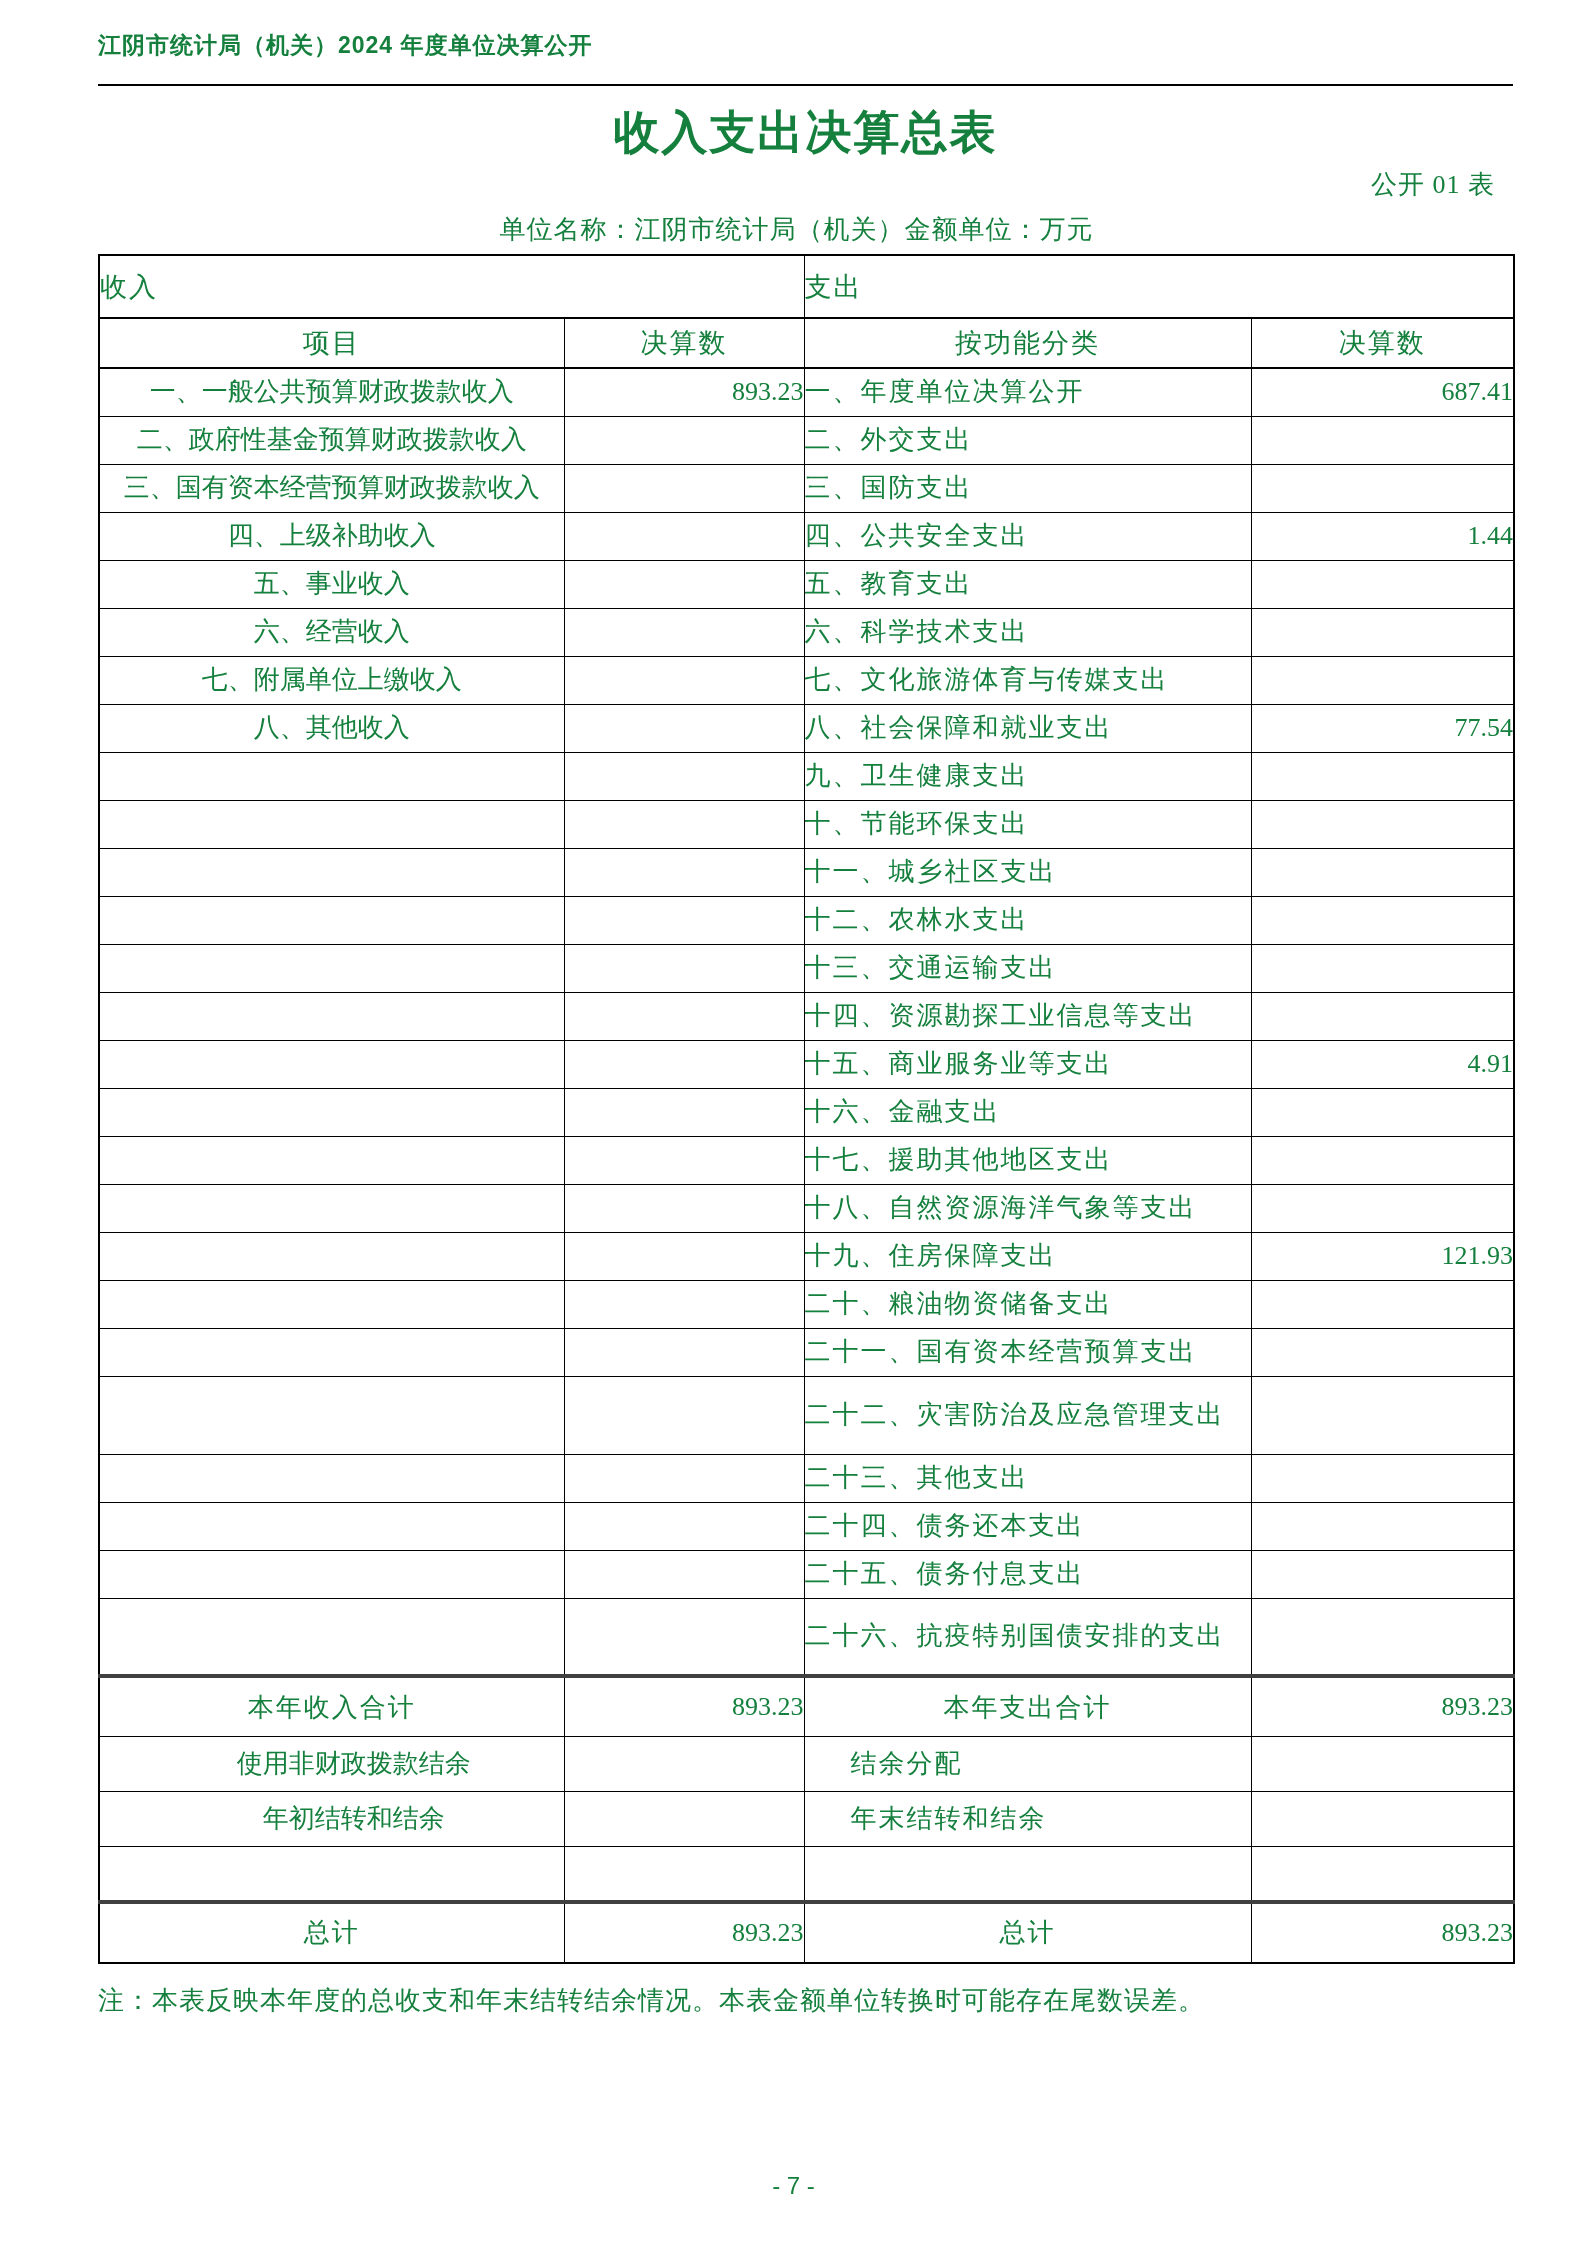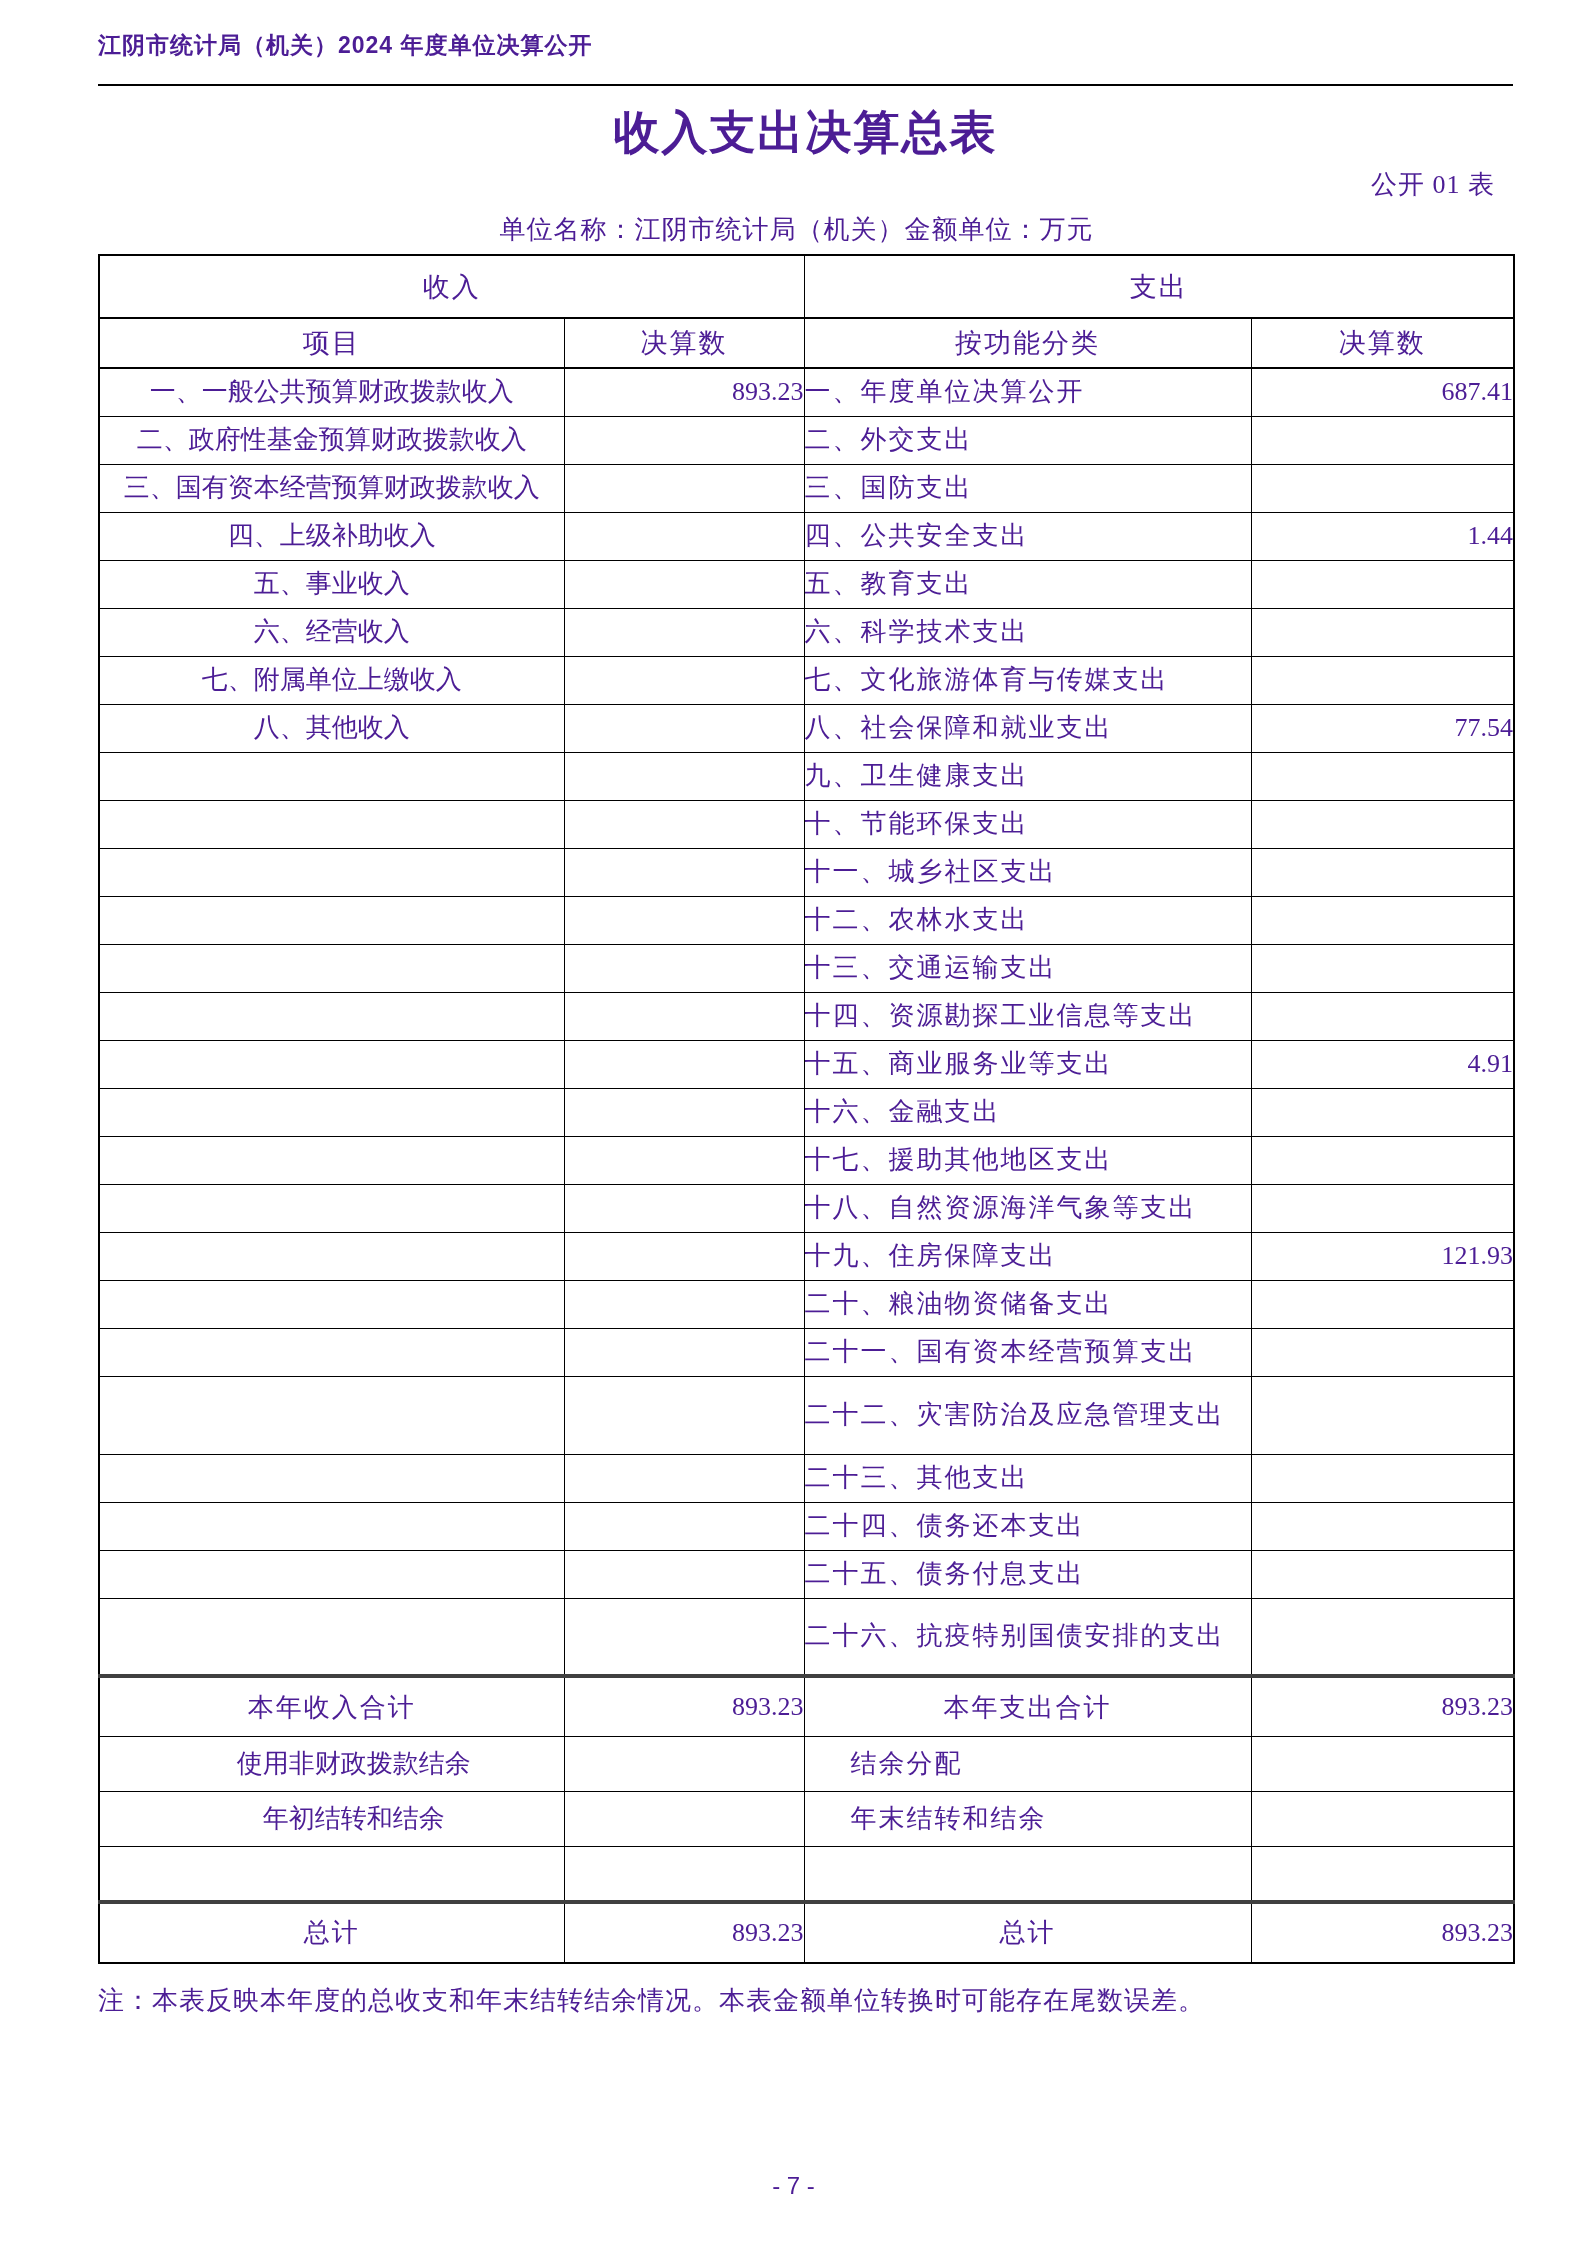--- a/index.html
+++ b/index.html
@@ -1,20 +1,20 @@
 <!DOCTYPE html>
 <html><head>
 <meta charset="utf-8">
 <style>
   html,body{margin:0;padding:0;background:#fff;}
   .page{
     position:relative;
     width:1587px;height:2245px;
     background:#ffffff;
-    color:#4c1d95;
+    color:#15803d;
     font-family:"Liberation Serif", serif;
     overflow:hidden;
   }
   .content{
     position:absolute;left:98px;top:0;width:1415px;
   }
   .doc-header{
     margin-top:30px;
     font-family:"Liberation Sans", sans-serif;
     font-weight:bold;
@@ -56,21 +56,21 @@
     border:2px solid #000;
   }
   table.budget th, table.budget td{
     border:1px solid #000;
     padding:0;
     font-size:26px;
     font-weight:normal;
     overflow:hidden;
     vertical-align:middle;
   }
-  tr.hdr1 th{height:61px;border-bottom:2px solid #000;font-size:27px;text-align:center;letter-spacing:2px;}
+  tr.hdr1 th{height:61px;border-bottom:2px solid #000;font-size:27px;text-align:left;letter-spacing:2px;}
   tr.hdr2 th{height:48px;border-bottom:2px solid #000;font-size:27px;text-align:center;letter-spacing:2px;}
   td.item{text-align:center;padding-left:16px;padding-right:8px;line-height:38px;}
   td.func{text-align:left;padding-left:16px;padding-right:16px;line-height:38px;letter-spacing:2px;}
   td.num{text-align:right;padding-right:22px;line-height:38px;}
   tr.r{height:48px;}
   tr.tall{height:78px;}
   tr.total td, tr.grand td{border-top:4px solid #404040;height:58px;}
   td.tlabel{font-weight:bold;text-align:center;letter-spacing:2px;}
   tr.carry{height:55px;}
   tr.carry td.item{padding-left:44px;}

